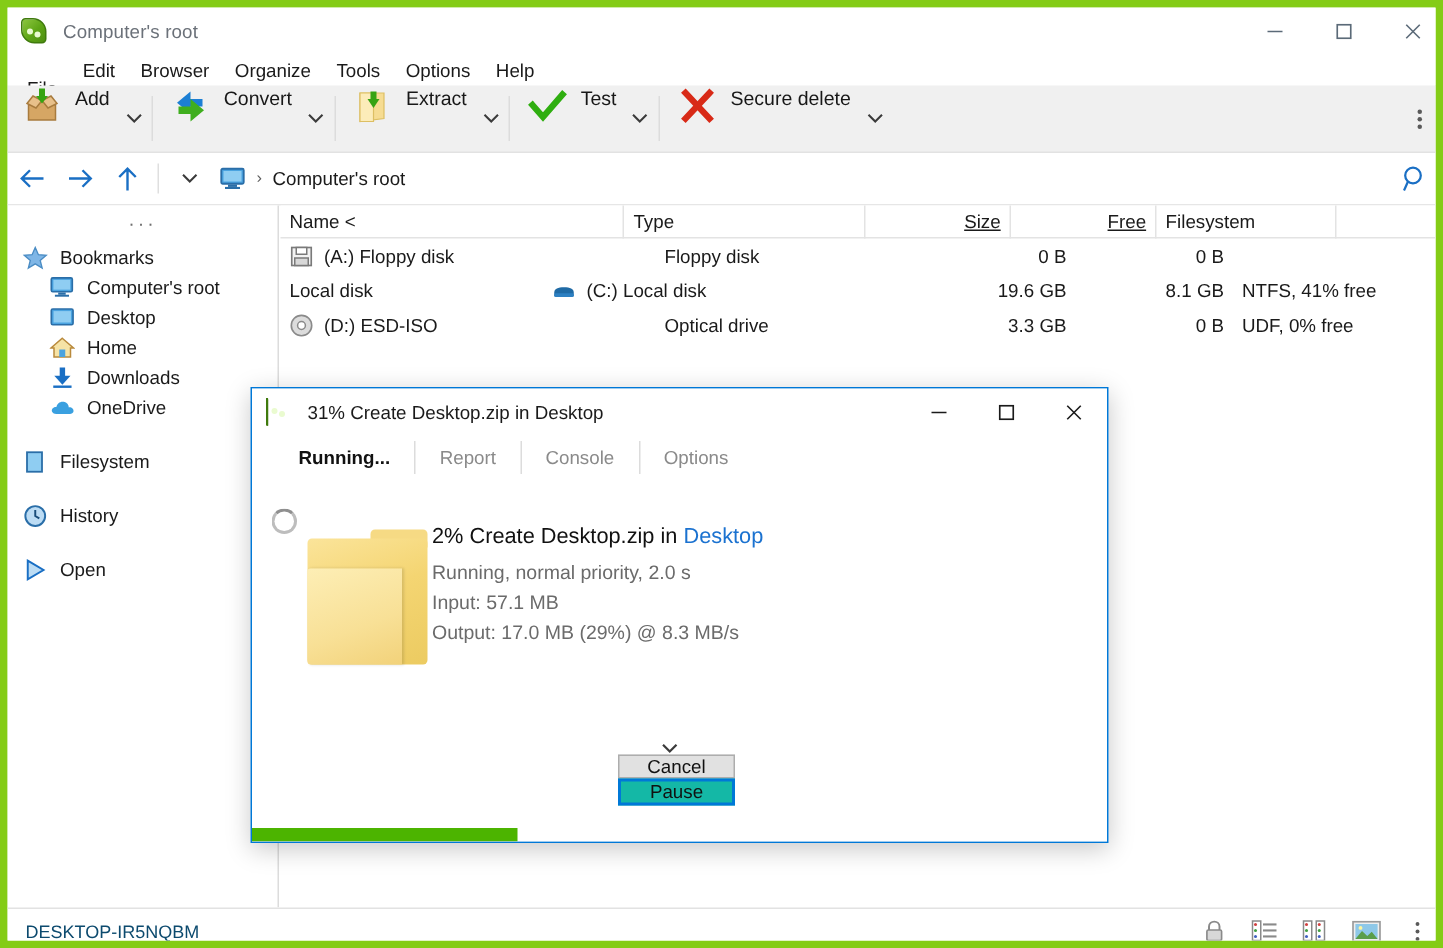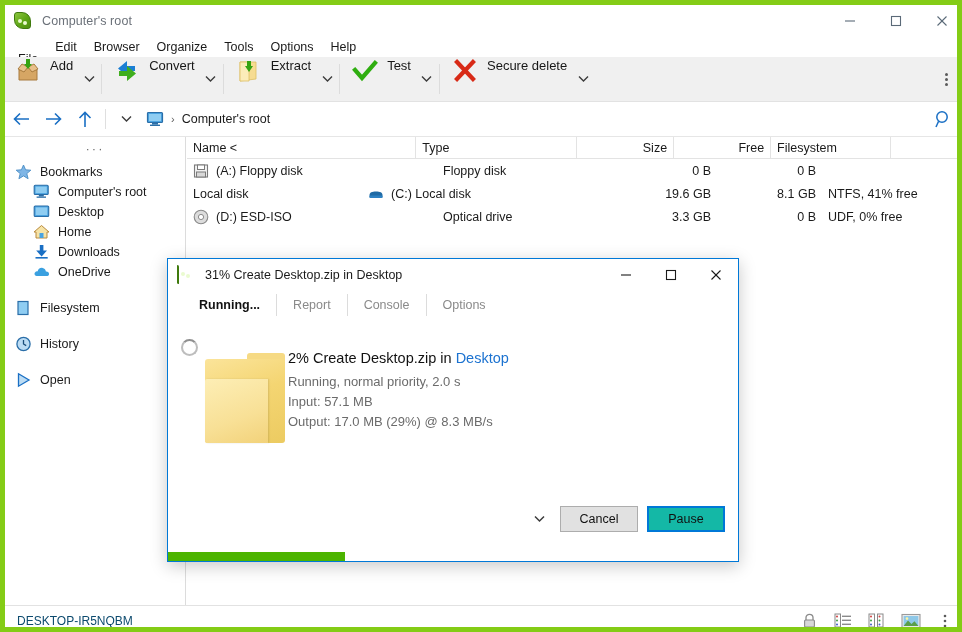--- a/index.html
+++ b/index.html
@@ -121,21 +121,21 @@
   .listarea {
     position: absolute; left: 182px; top: 132px; width: 778px; height: 468px;
     background: #fff;
   }
   .colhdr {
     display: flex; height: 22px; border-bottom: 1px solid #e3e3e3;
     font-size: 12.5px; color: #1a1a1a; align-items: center;
   }
   .ch { height: 22px; display: flex; align-items: center; padding: 0 6px;
         border-right: 1px solid #e3e3e3; cursor: default; }
-  .ch.r { justify-content: flex-end; }
+  .ch.r { justify-content: flex-end; text-decoration: underline; }
   .row { display: flex; height: 23px; align-items: center; font-size: 12.5px; color: #1a1a1a; }
   .cell { height: 23px; display: flex; align-items: center; padding: 0 6px; overflow: hidden; white-space: nowrap; }
   .cell.r { justify-content: flex-end; }
   .dico { width: 16px; height: 16px; margin-right: 7px; flex: 0 0 16px; position: relative; }
 
   
   .statusbar {
     position: absolute; left: 0; top: 600px; width: 960px; height: 30px;
     background: #ffffff; border-top: 1px solid #e2e2e2;
     display: flex; align-items: center;
@@ -185,21 +185,21 @@
     border-radius: 2px 0 0 2px;
     box-shadow: 1px 0 2px rgba(0,0,0,.12);
   }
   .dlg-txt { position: absolute; left: 120px; top: 30px; }
   .dlg-h { font-size: 14.5px; color: #111; }
   .dlg-h .lnk { color: #1b72d0; }
   .dlg-sub { font-size: 13px; color: #6b6b6b; margin-top: 7px; line-height: 18px; }
 
   .dlg-actions {
     position: absolute; left: 0; bottom: 24px; width: 572px; height: 36px;
-    display: flex; align-items: center; justify-content: flex-end; padding-right: 15px;
+    display: flex; align-items: center; justify-content: flex-end; padding-right: 15px; flex-direction: column;
   }
   .dd-caret { width: 24px; height: 26px; display: flex; align-items: center; justify-content: center; }
   .dbtn {
     height: 26px; min-width: 78px; padding: 0 14px; font-size: 12.5px;
     display: flex; align-items: center; justify-content: center;
     background: #e1e1e1; border: 1px solid #adadad; color: #111; margin-left: 9px; cursor: default;
   }
   .dbtn.primary { background: #14b8a6; border: 2px solid #0078d7; }
 
   .dlg-progress {

